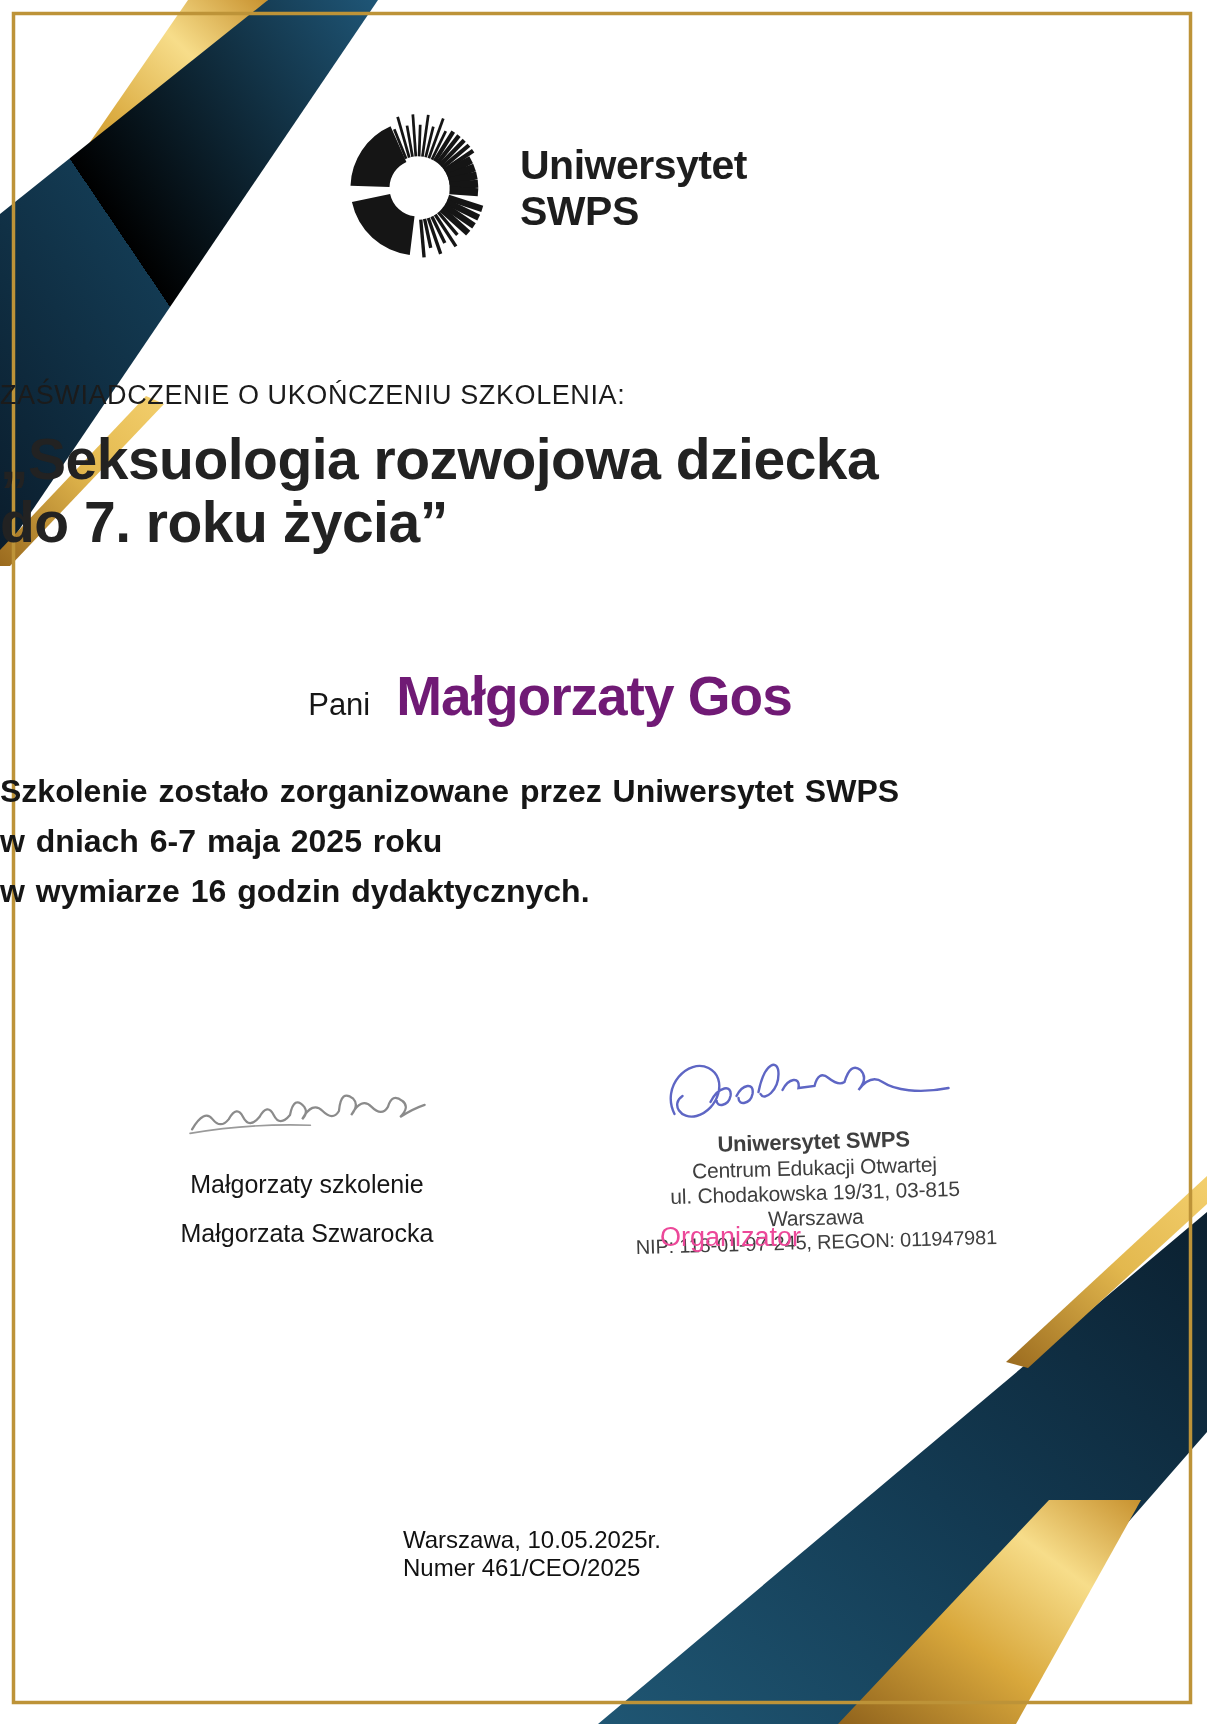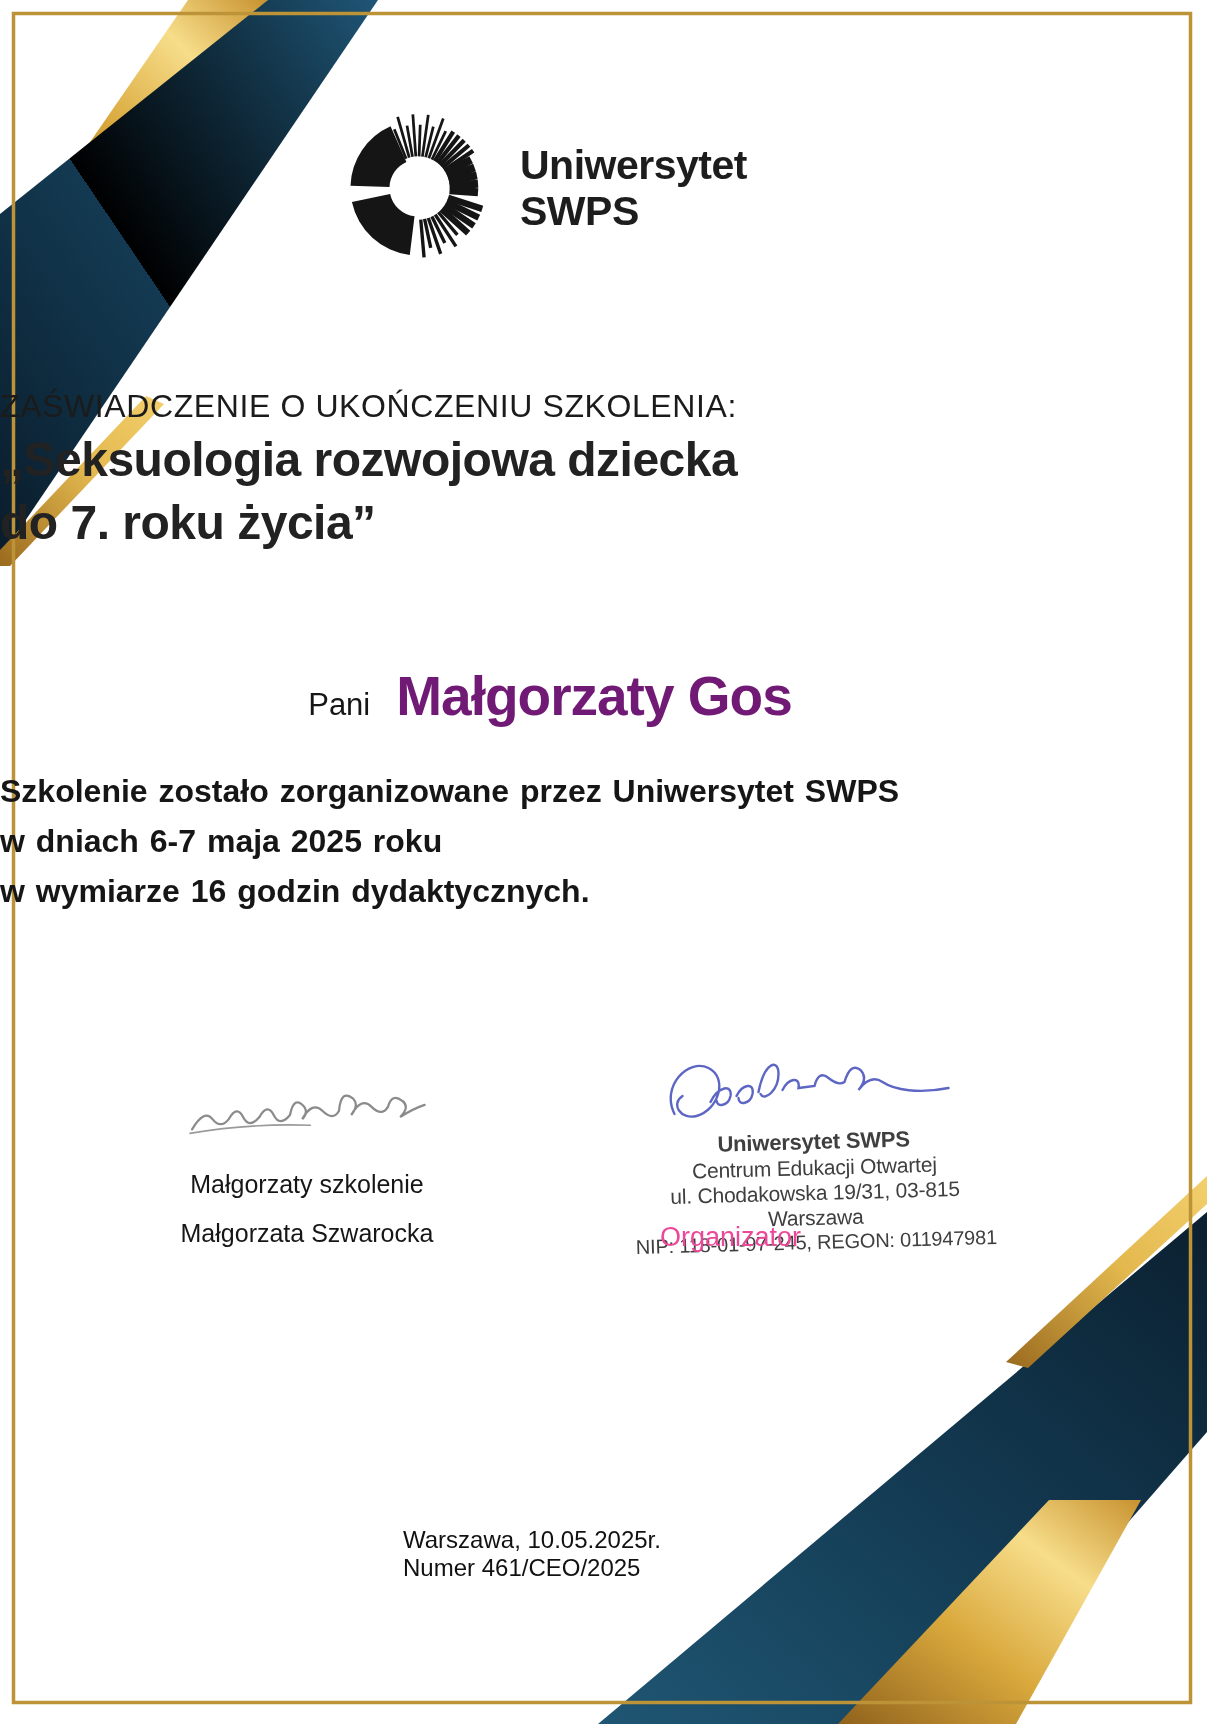--- a/index.html
+++ b/index.html
@@ -7,22 +7,22 @@
     position:relative;width:1207px;height:1724px;margin:0 auto;
     background:#ffffff;overflow:hidden;
     font-family:"Liberation Sans",sans-serif;color:#161616;
   }
   .deco{position:absolute;left:0;top:0;width:1207px;height:1724px;}
 
   
   .logo-row{position:absolute;left:342px;top:112px;display:flex;align-items:center;gap:26px;}
   .logo-mark{width:152px;height:152px;}
   .logo-text{font-weight:bold;font-size:41px;line-height:46px;letter-spacing:-0.5px;color:#1d1d1d;}
-  .hdr-label{position:absolute;left:0;top:388px;width:1100px;font-size:32px;letter-spacing:0.6px;color:#1b1b1b;}
-  .title{position:absolute;left:0;top:428px;width:1100px;font-size:48px;font-weight:bold;line-height:63px;letter-spacing:-0.5px;color:#222;}
+  .hdr-label{position:absolute;left:0;top:380px;width:1100px;font-size:27px;letter-spacing:0.6px;color:#1b1b1b;}
+  .title{position:absolute;left:0;top:428px;width:1100px;font-size:57px;font-weight:bold;line-height:63px;letter-spacing:-0.5px;color:#222;}
   .dla{position:absolute;left:0;top:596px;width:1100px;font-size:29px;}
   .pani-row{position:absolute;left:0;top:664px;width:1100px;display:flex;justify-content:center;align-items:baseline;gap:26px;}
   .pani{font-size:31px;}
   .recipient{font-size:55px;font-weight:bold;letter-spacing:-1px;color:#701a75;}
   .body-lines{position:absolute;left:0;top:766px;width:1100px;font-size:32px;line-height:50px;word-spacing:2px;font-weight:bold;}
 
   
   .sig-left-svg{position:absolute;left:188px;top:1082px;width:255px;height:62px;}
   .trainer-block{position:absolute;left:147px;top:1160px;width:320px;text-align:center;font-size:25px;line-height:49px;}
   .sig-right-svg{position:absolute;left:650px;top:1052px;width:305px;height:88px;}

